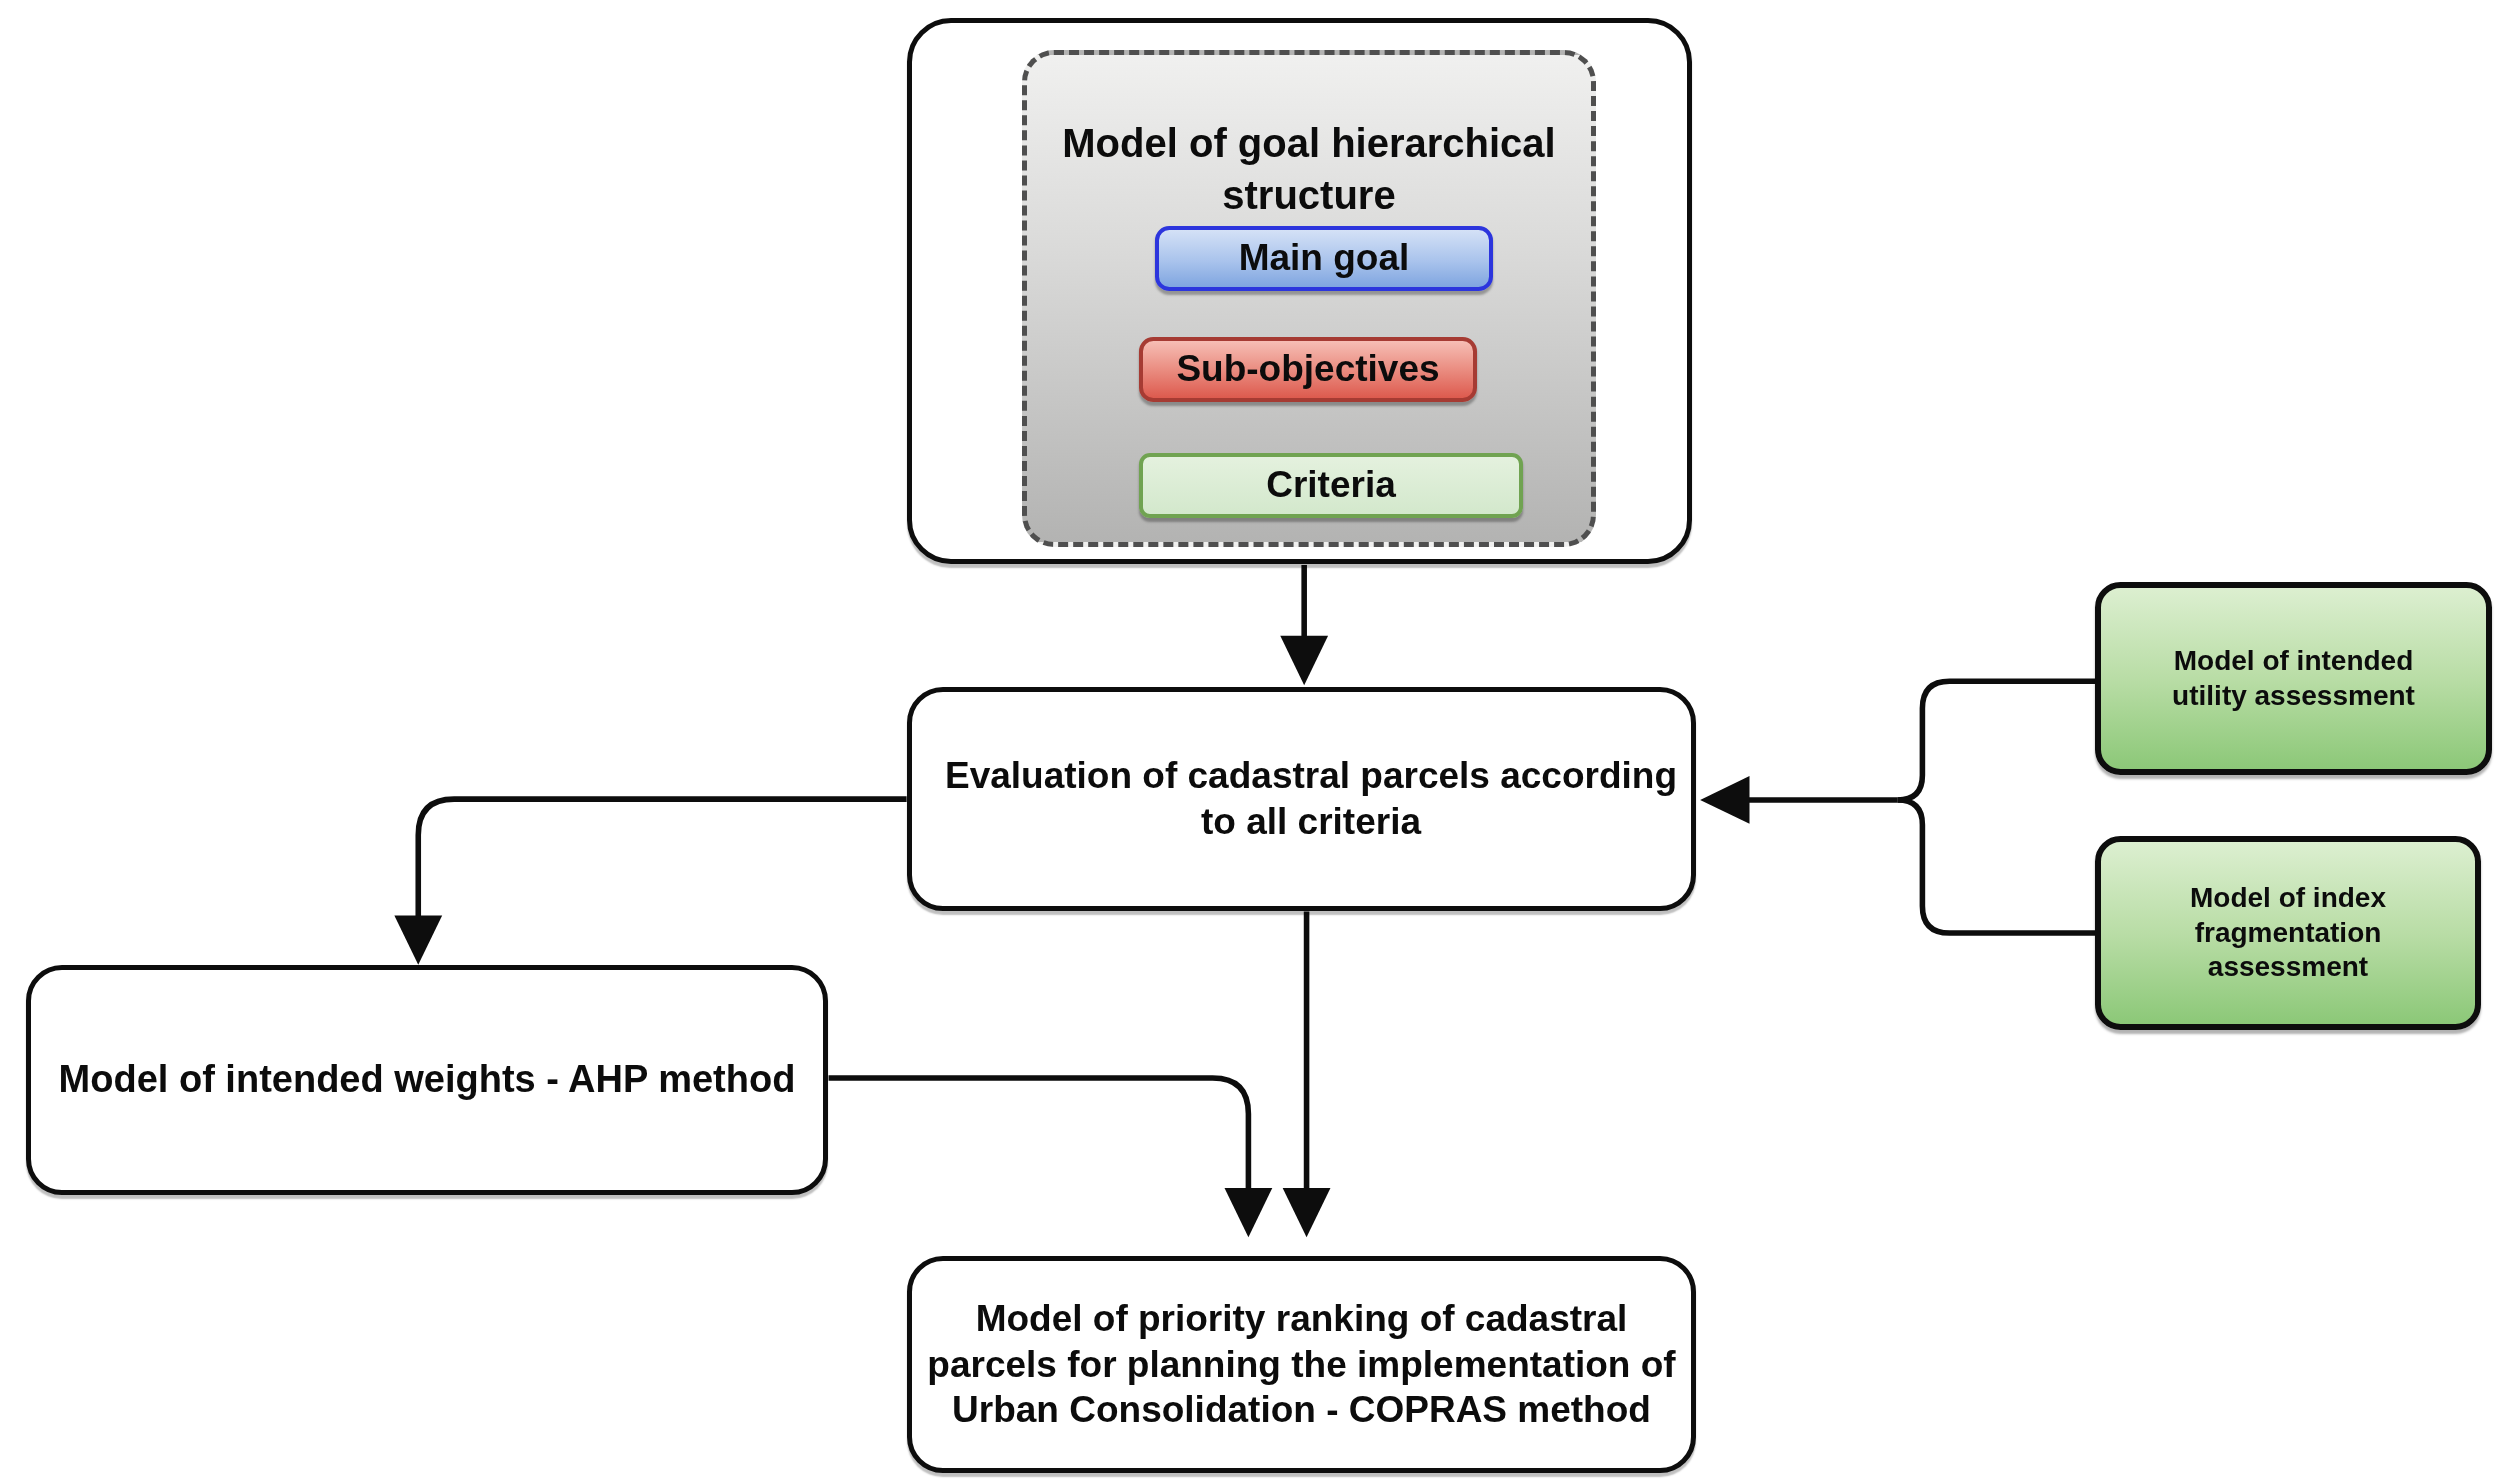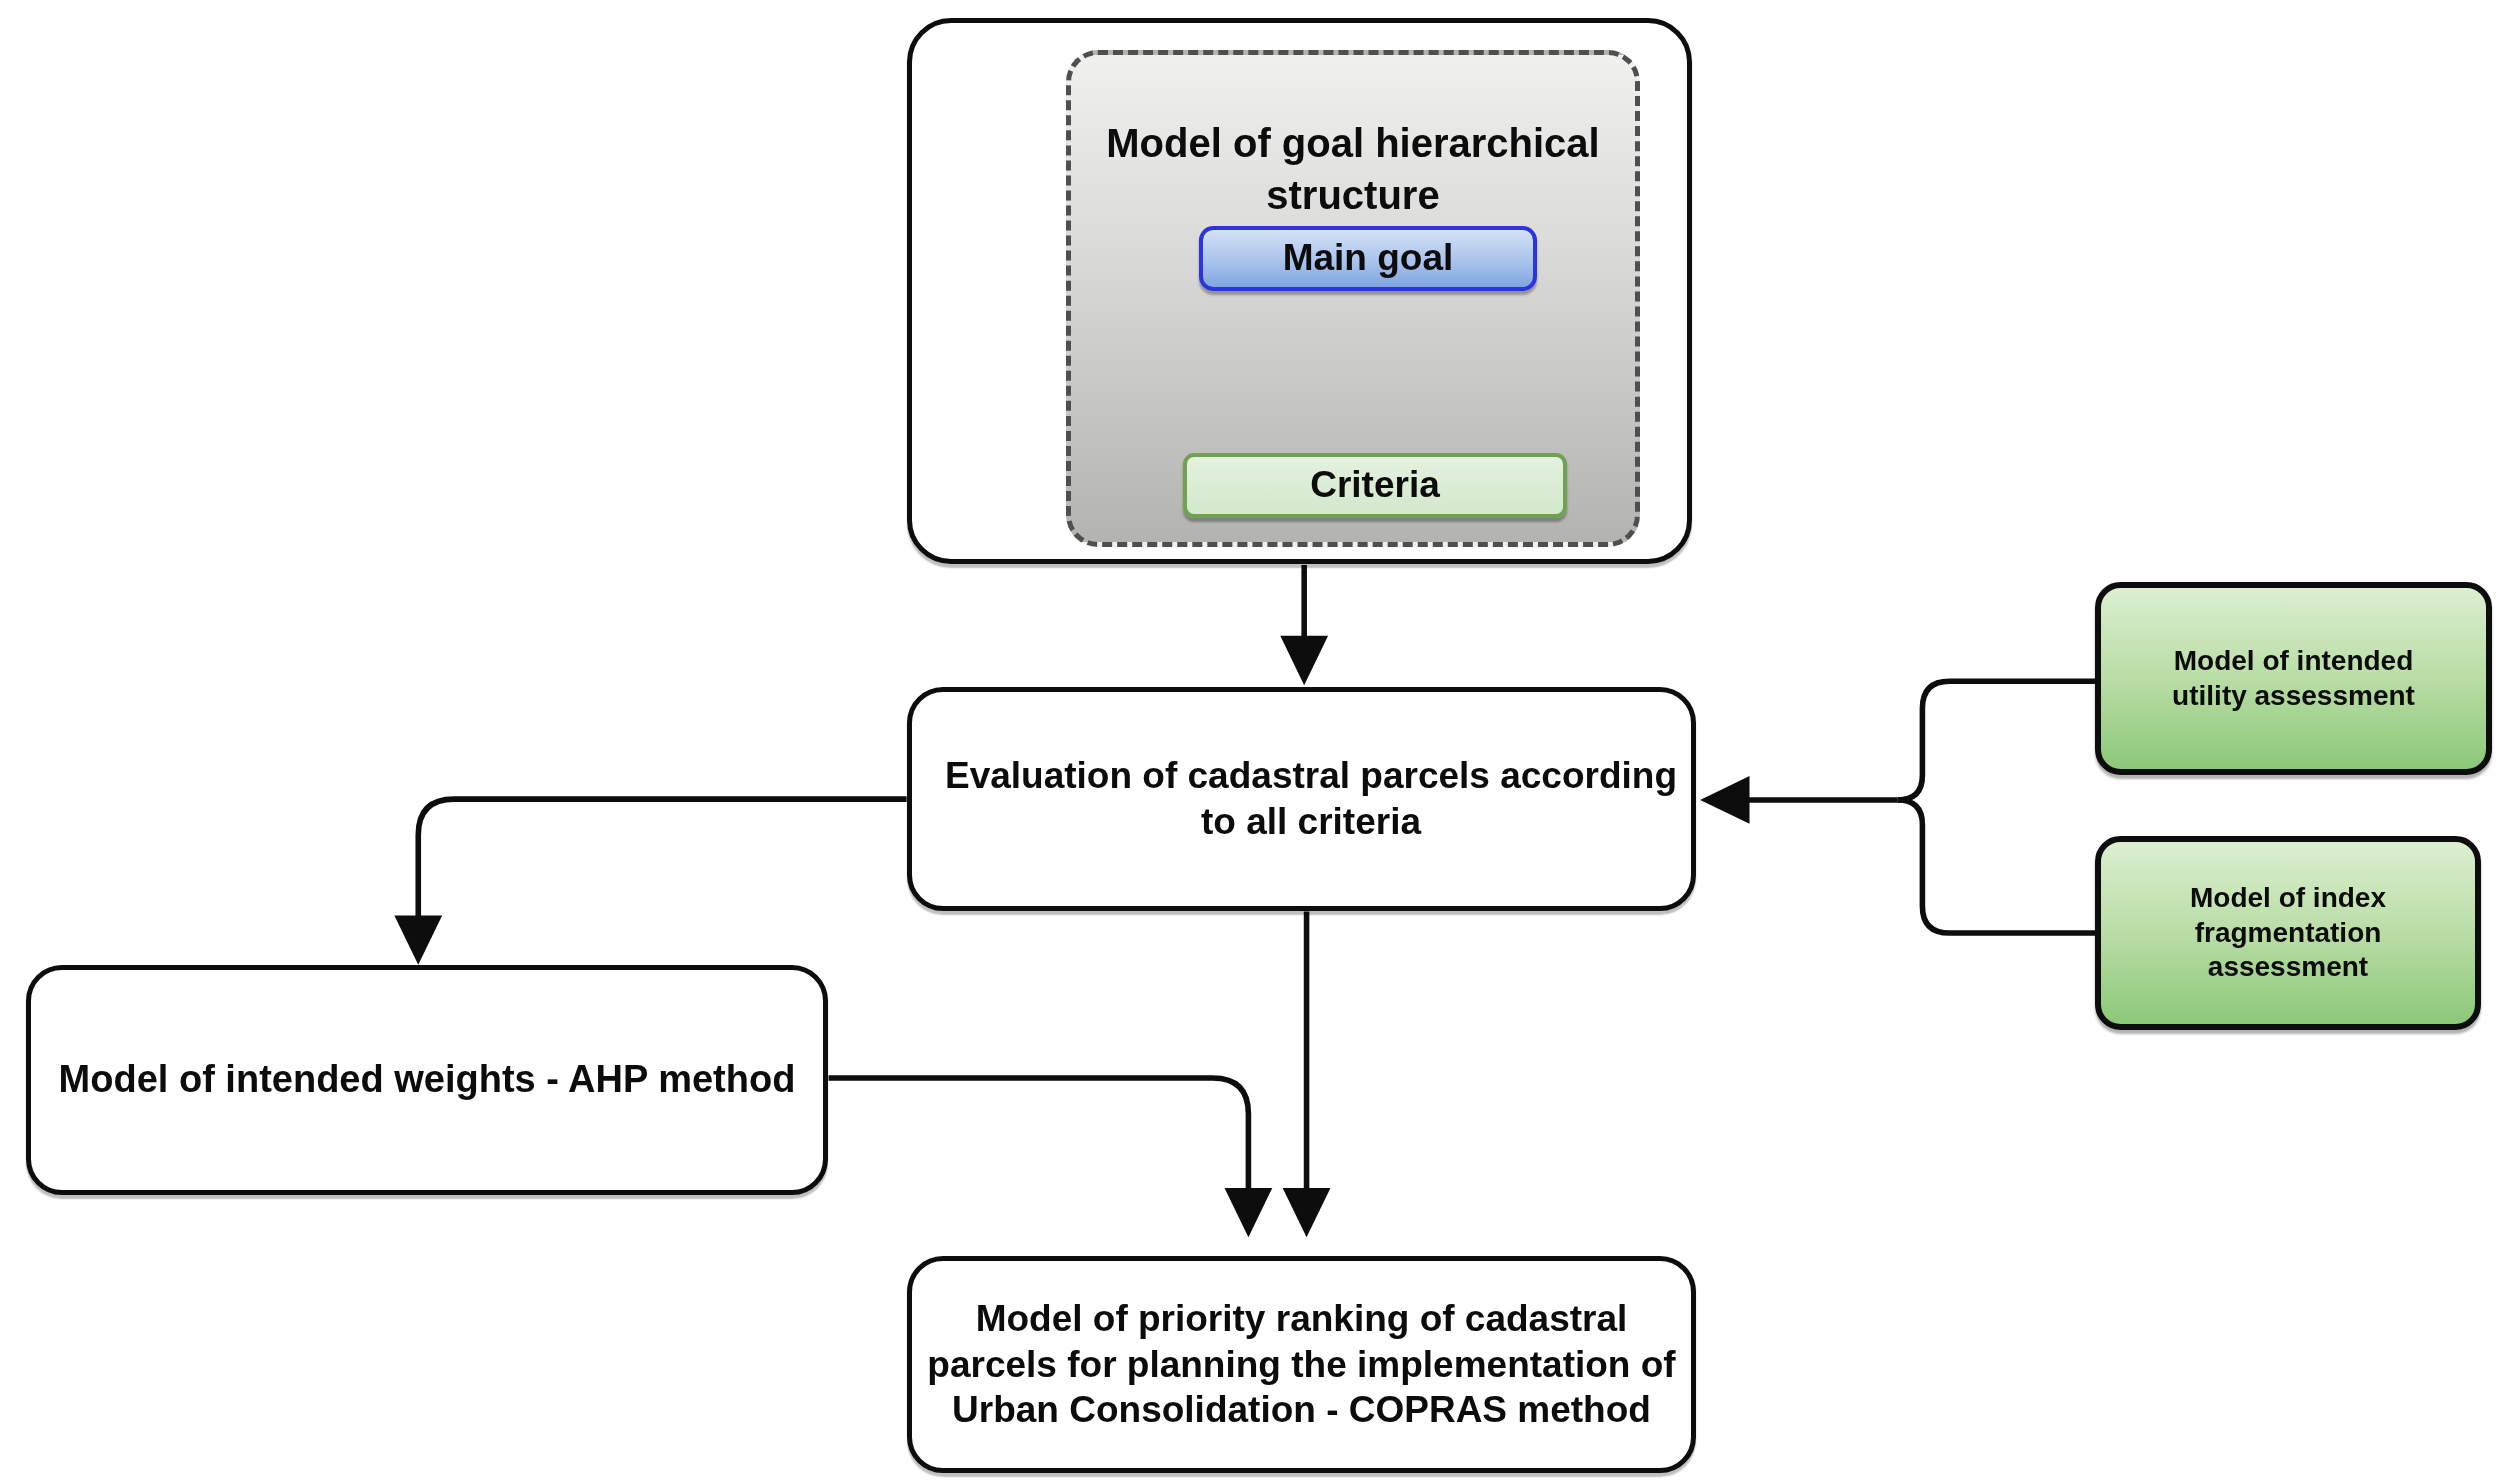--- a/index.html
+++ b/index.html
@@ -118,25 +118,28 @@
     <g>
       <path class="wire" d="M2632,1171 H2447 Q2413,1171 2413,1137 V1035 Q2413,1004 2382,1004"></path>
     </g>
     <g>
       <path class="wire" d="M2382,1004 H2194"></path>
       <polygon class="head" points="2134,1004 2196,974 2196,1034"></polygon>
     </g>
   </svg>
 
   <div class="box node-white" id="goal-container" style="left:907px;top:17.5px;width:785px;height:546px;background:#ffffff;border:5.6px solid #0d0d0d;">
-    <div id="goal-panel" class="box" style="left:110px;top:27px;width:574px;height:497px;margin-left:44px;">
+    <div id="goal-panel" class="box" style="left:110px;top:27px;width:574px;height:497px;">
       <div id="goal-title">Model of goal hierarchical
 structure</div>
       <div class="box mini" id="main-goal-box" style="left:128px;top:171px;width:338px;height:65px;">
         <span class="label">Main goal</span>
+      </div>
+      <div class="box mini" id="sub-objectives-box" style="left:112px;top:282px;width:338px;height:65px;">
+        <span class="label">Sub-objectives</span>
       </div>
       <div class="box mini" id="criteria-box" style="left:112px;top:398px;width:384px;height:65px;">
         <span class="label">Criteria</span>
       </div>
     </div>
   </div>
 
   <div class="box node-white" style="left:907px;top:687px;width:789px;height:224px;font-size:37px;padding-left:19px;">
     <span class="label">Evaluation of cadastral parcels according
 to all criteria</span>

